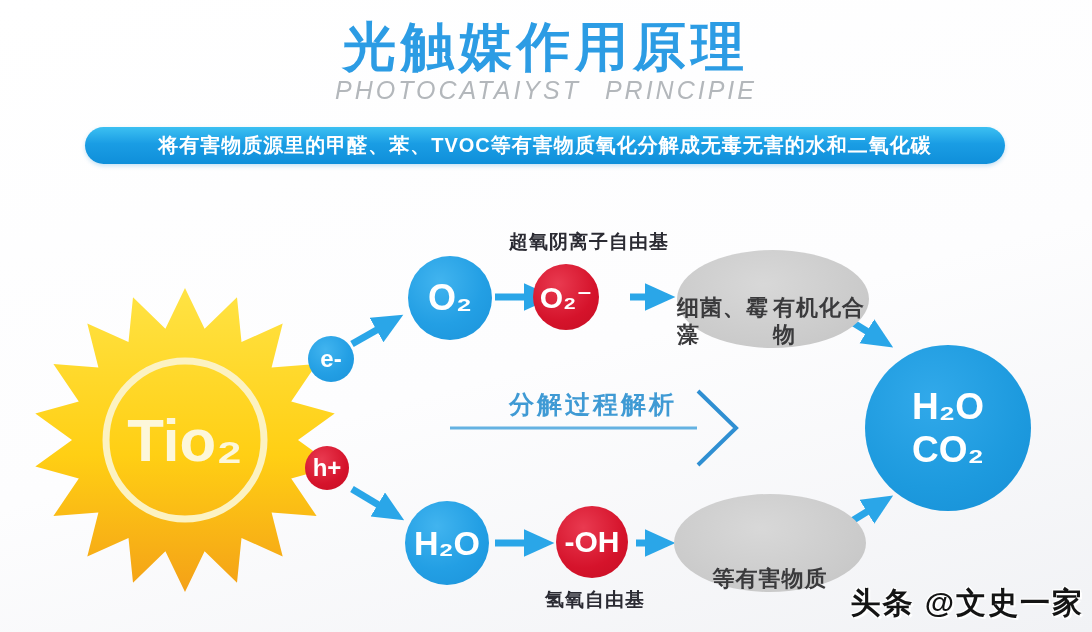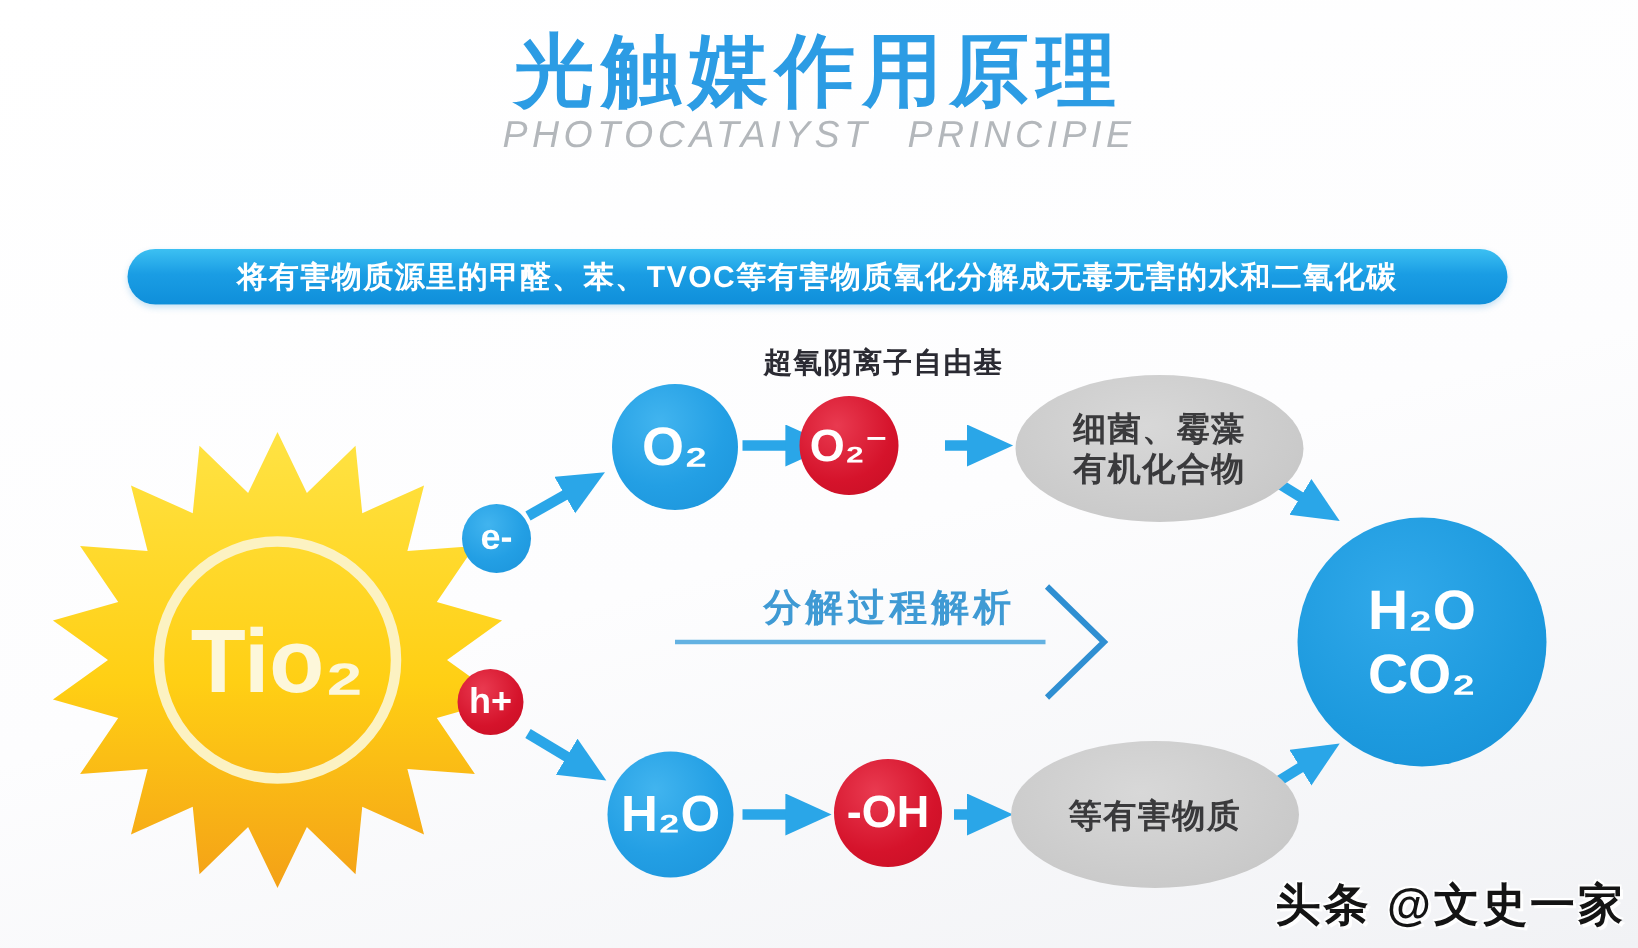--- a/index.html
+++ b/index.html
@@ -21,34 +21,33 @@
     position:absolute;left:0;top:76px;width:100%;text-align:center;
     font-size:25px;font-style:italic;color:#b3b7bb;letter-spacing:3px;word-spacing:14px;
   }
   .banner{
     position:absolute;left:85px;top:127px;width:920px;height:37px;
     border-radius:19px;
     background:linear-gradient(180deg,#3cc0f2 0%,#1a9de4 45%,#0f8fda 100%);
     display:flex;align-items:center;justify-content:center;
     color:#ffffff;font-size:20px;font-weight:bold;letter-spacing:1px;
     box-shadow:0 2px 4px rgba(30,140,210,.25);
-    margin-top:39px;
   }
   
   .node{
     position:absolute;border-radius:50%;
     display:flex;align-items:center;justify-content:center;
     color:#fff;font-weight:bold;text-align:center;
   }
   .node.blue{background:radial-gradient(circle at 38% 30%,#41b4ef 0%,#239fe4 55%,#1b93da 100%);}
   .node.red{background:radial-gradient(circle at 38% 30%,#e93a50 0%,#d5132b 60%,#c60e23 100%);}
   .ellipse{
     position:absolute;border-radius:50%;
     background:radial-gradient(ellipse at 45% 35%,#d8d8d8 0%,#cacaca 70%,#c2c2c2 100%);
-    display:flex;flex-direction:column;align-items:center;justify-content:center;
+    display:flex;flex-direction:row;align-items:flex-end;justify-content:center;
     color:#3a3a3c;font-weight:bold;font-size:22px;line-height:27px;letter-spacing:1px;
   }
   .small-label{
     position:absolute;text-align:center;color:#2b2b33;font-weight:bold;font-size:19px;letter-spacing:1px;
   }
   .mid-label{
     position:absolute;left:468px;top:388px;width:250px;text-align:center;
     color:#3f9ad4;font-size:25px;font-weight:bold;letter-spacing:3px;
   }
   .watermark{
@@ -109,20 +108,21 @@
   <div class="node red" style="left:533px;top:264px;width:66px;height:66px;font-size:30px;">O₂⁻</div>
   <div class="ellipse" style="left:677px;top:250px;width:192px;height:98px;">
     <span>细菌、霉藻</span>
     <span>有机化合物</span>
   </div>
 
   <div class="mid-label">分解过程解析</div>
 
   <div class="node blue" style="left:405px;top:501px;width:84px;height:84px;font-size:34px;">H₂O</div>
   <div class="node red" style="left:556px;top:506px;width:72px;height:72px;font-size:30px;">-OH</div>
+  <div class="small-label" style="left:495px;top:587px;width:200px;">氢氧自由基</div>
   <div class="ellipse" style="left:674px;top:494px;width:192px;height:98px;">
     <span>等有害物质</span>
   </div>
 
   <div class="node blue" style="left:865px;top:345px;width:166px;height:166px;font-size:37px;flex-direction:column;line-height:43px;background:radial-gradient(circle at 40% 32%,#31a9ea 0%,#1d9ade 60%,#168fd6 100%);">
     <span>H₂O</span>
     <span>CO₂</span>
   </div>
 
   <div class="watermark">头条 @文史一家</div>

